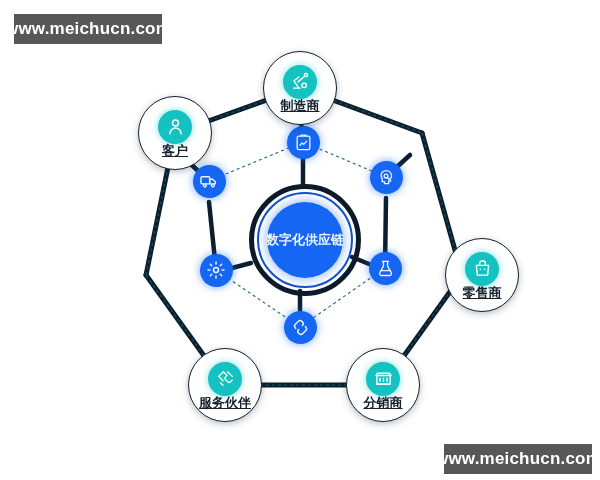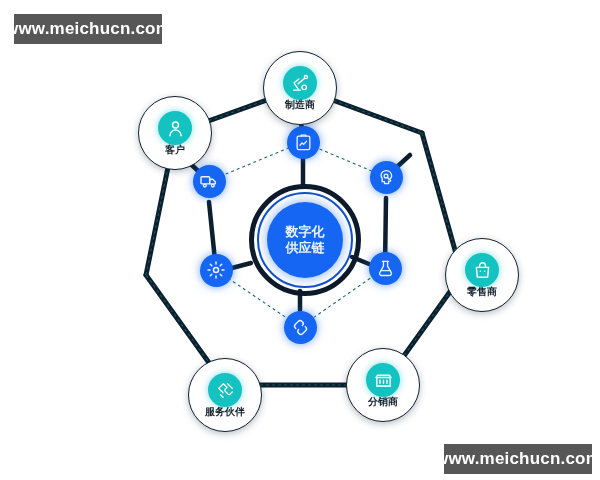--- a/index.html
+++ b/index.html
@@ -72,25 +72,26 @@
     width: 34px;
     height: 34px;
     border-radius: 50%;
     background: #15c2c2;
     display: flex;
     align-items: center;
     justify-content: center;
     box-shadow: 0 0 7px rgba(21,194,194,0.55);
   }
   .outer-label {
-    font-size: 10px;
+    font-size: 13px;
     color: #15212c;
     font-weight: bold;
     line-height: 1;
     white-space: nowrap;
+    text-decoration: underline;
   }
 
   .inner-node {
     position: absolute;
     width: 33px;
     height: 33px;
     margin-left: -16.5px;
     margin-top: -16.5px;
     border-radius: 50%;
     background: #1566f2;
@@ -130,21 +131,20 @@
     position: absolute;
     left: 305px;
     top: 240px;
     width: 76px;
     height: 76px;
     margin-left: -38px;
     margin-top: -38px;
     border-radius: 50%;
     background: #1566f2;
     display: flex;
-    flex-direction: column;
     align-items: center;
     justify-content: center;
     box-shadow: 0 0 12px rgba(21,102,242,0.55);
   }
   .center-line {
     color: #e9f4ff;
     font-size: 13px;
     font-weight: bold;
     line-height: 1.25;
     white-space: nowrap;
@@ -299,21 +299,21 @@
       <svg class="gi" width="21" height="21" viewBox="0 0 24 24" fill="none" stroke="#ffffff" stroke-width="1.6" stroke-linecap="round" stroke-linejoin="round">
         <path d="M3.4 8.6h17.2L19 6H5z"></path>
         <path d="M4.4 8.6v9.8h15.2V8.6"></path>
         <path d="M4.4 18.4h15.2"></path>
         <path d="M8 11.6v3.6M12 11.6v3.6M16 11.6v3.6"></path>
       </svg>
     </div>
     <div class="outer-label">分销商</div>
   </div>
 
-  <div class="outer-node" style="left:225px; top:395px;">
+  <div class="outer-node" style="left:225px; top:385px;">
     <div class="outer-badge">
       <svg class="gi" width="21" height="21" viewBox="0 0 24 24" fill="none" stroke="#ffffff" stroke-width="1.5" stroke-linecap="round" stroke-linejoin="round">
         <path d="M4.2 9.6l5.4-5.4 4.2 4.2-2 2a1.8 1.8 0 000 2.6l3 3a1.8 1.8 0 002.6 0l2.4-2.4"></path>
         <path d="M19.8 9.6L14.4 4.2"></path>
         <path d="M4.2 9.6l5 5"></path>
         <path d="M9.2 19.8l-3-3"></path>
       </svg>
     </div>
     <div class="outer-label">服务伙伴</div>
   </div>

